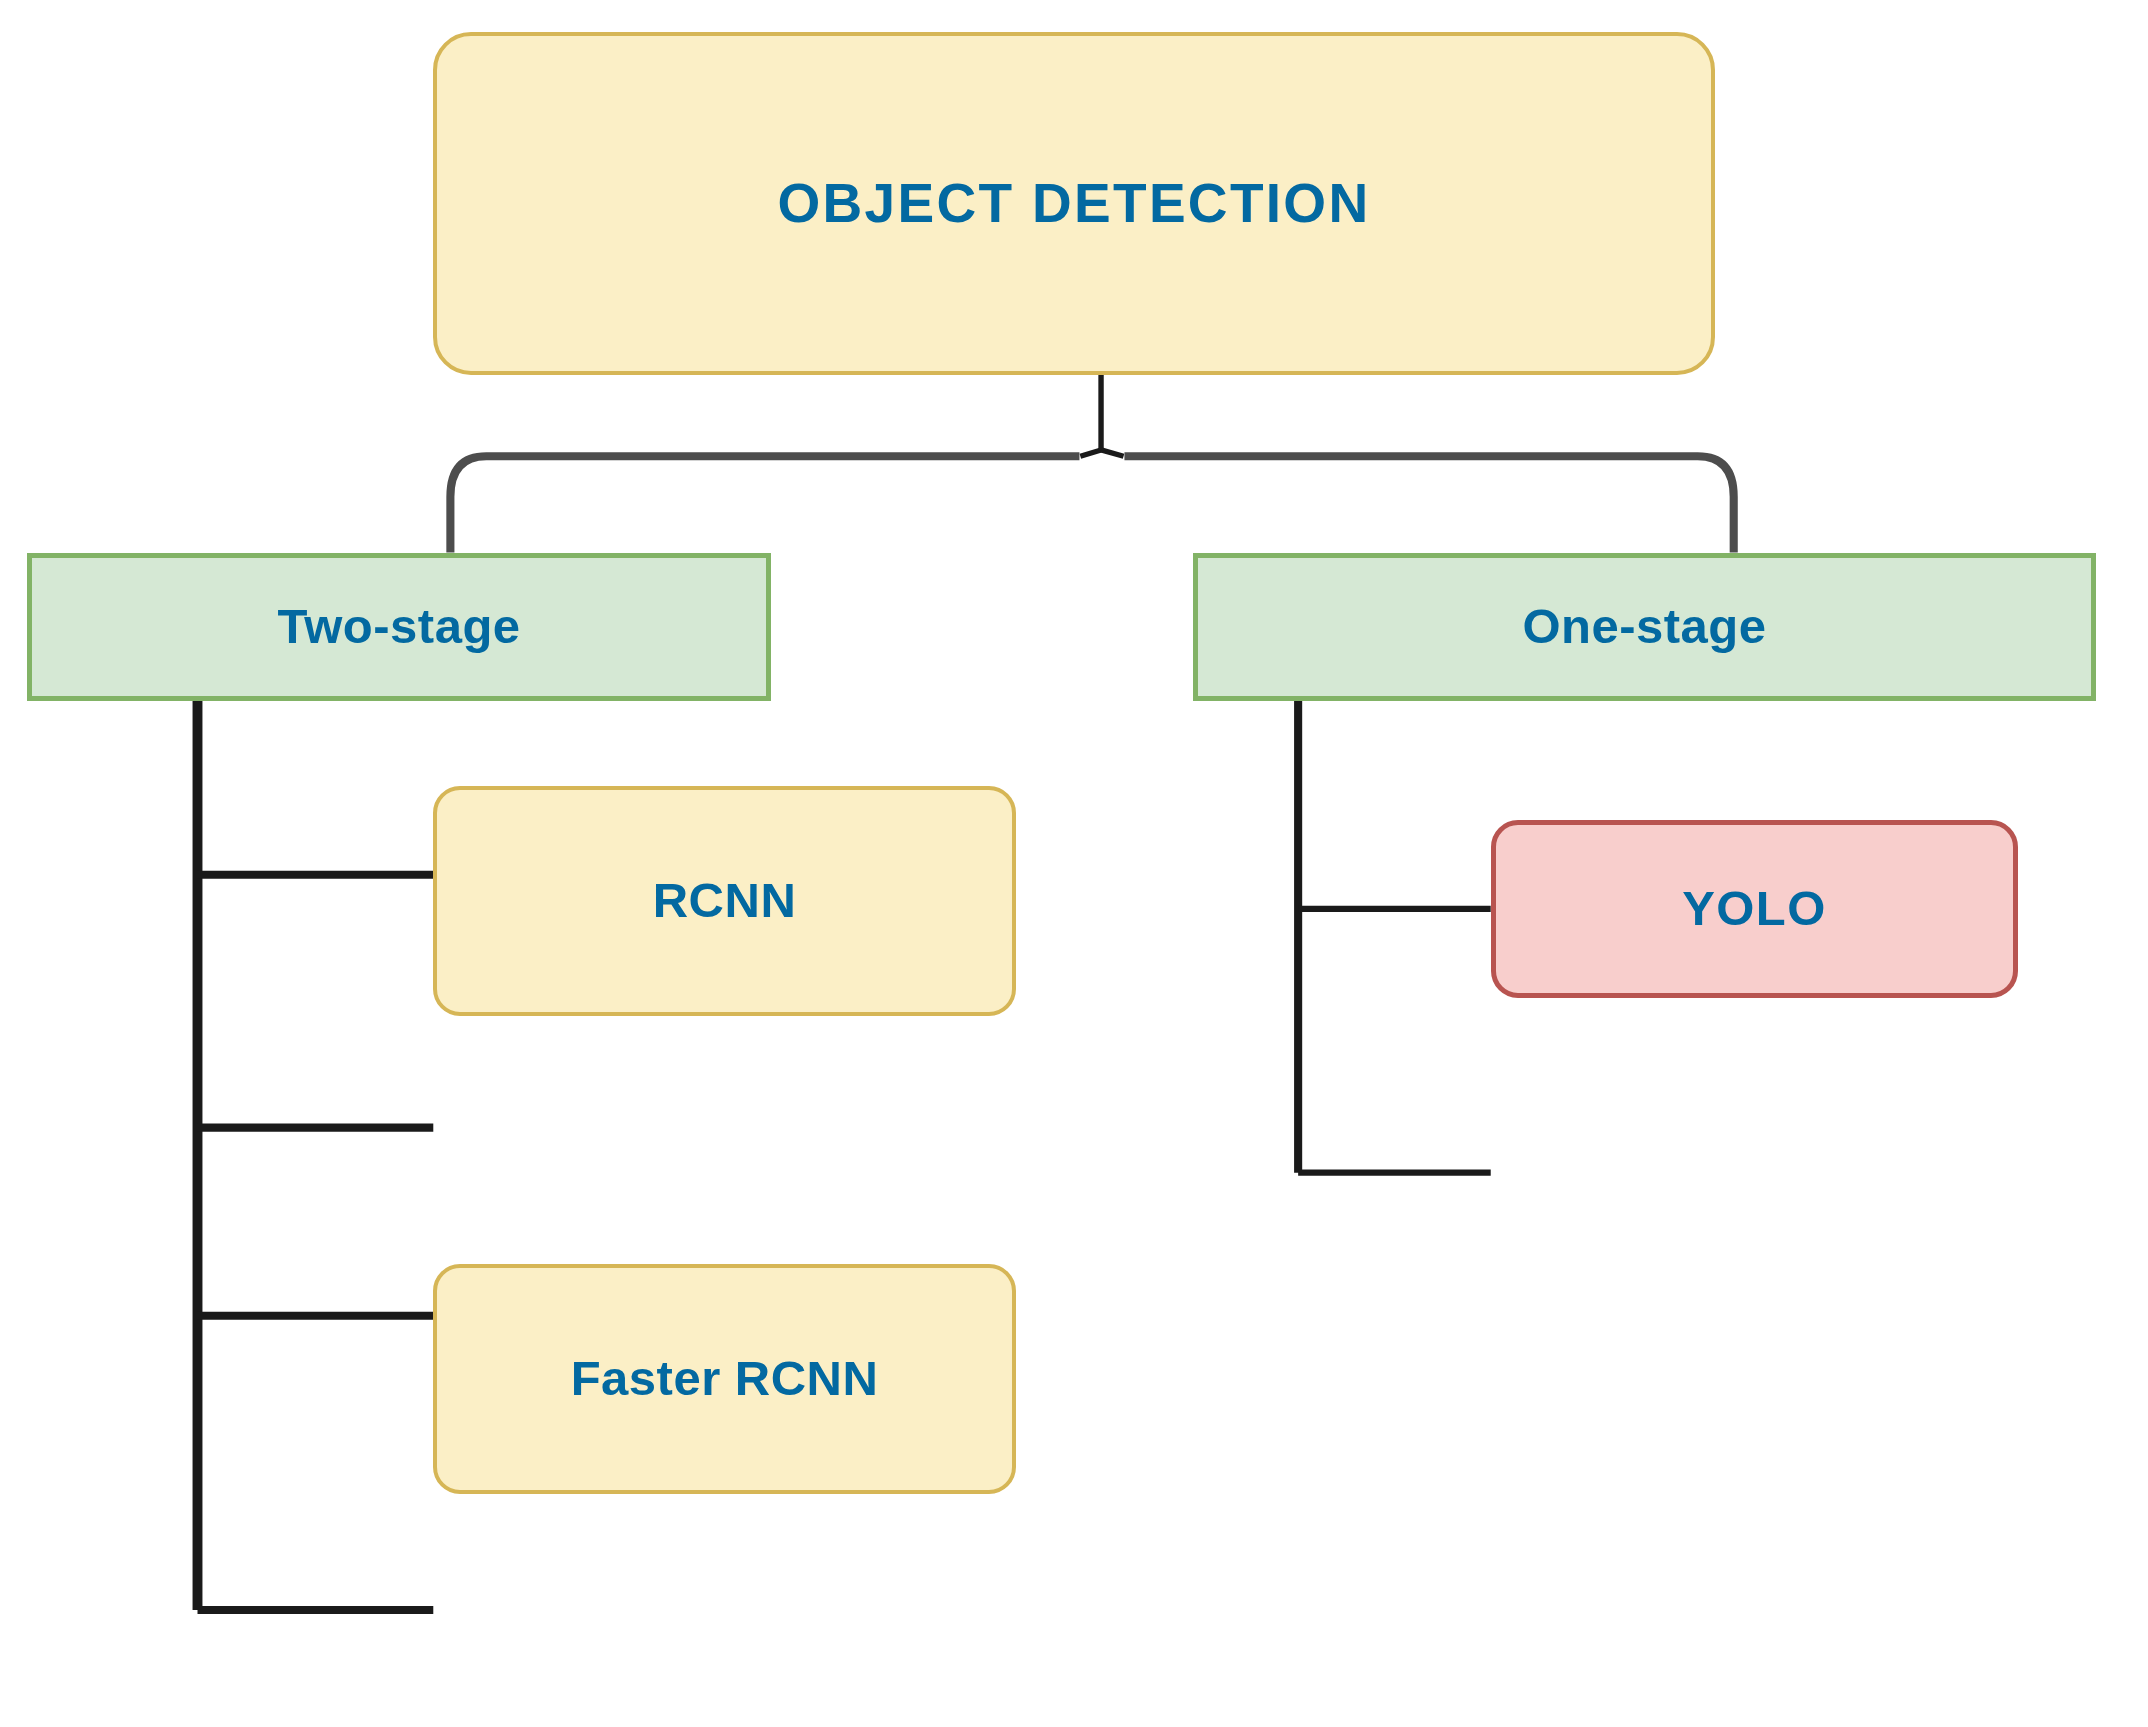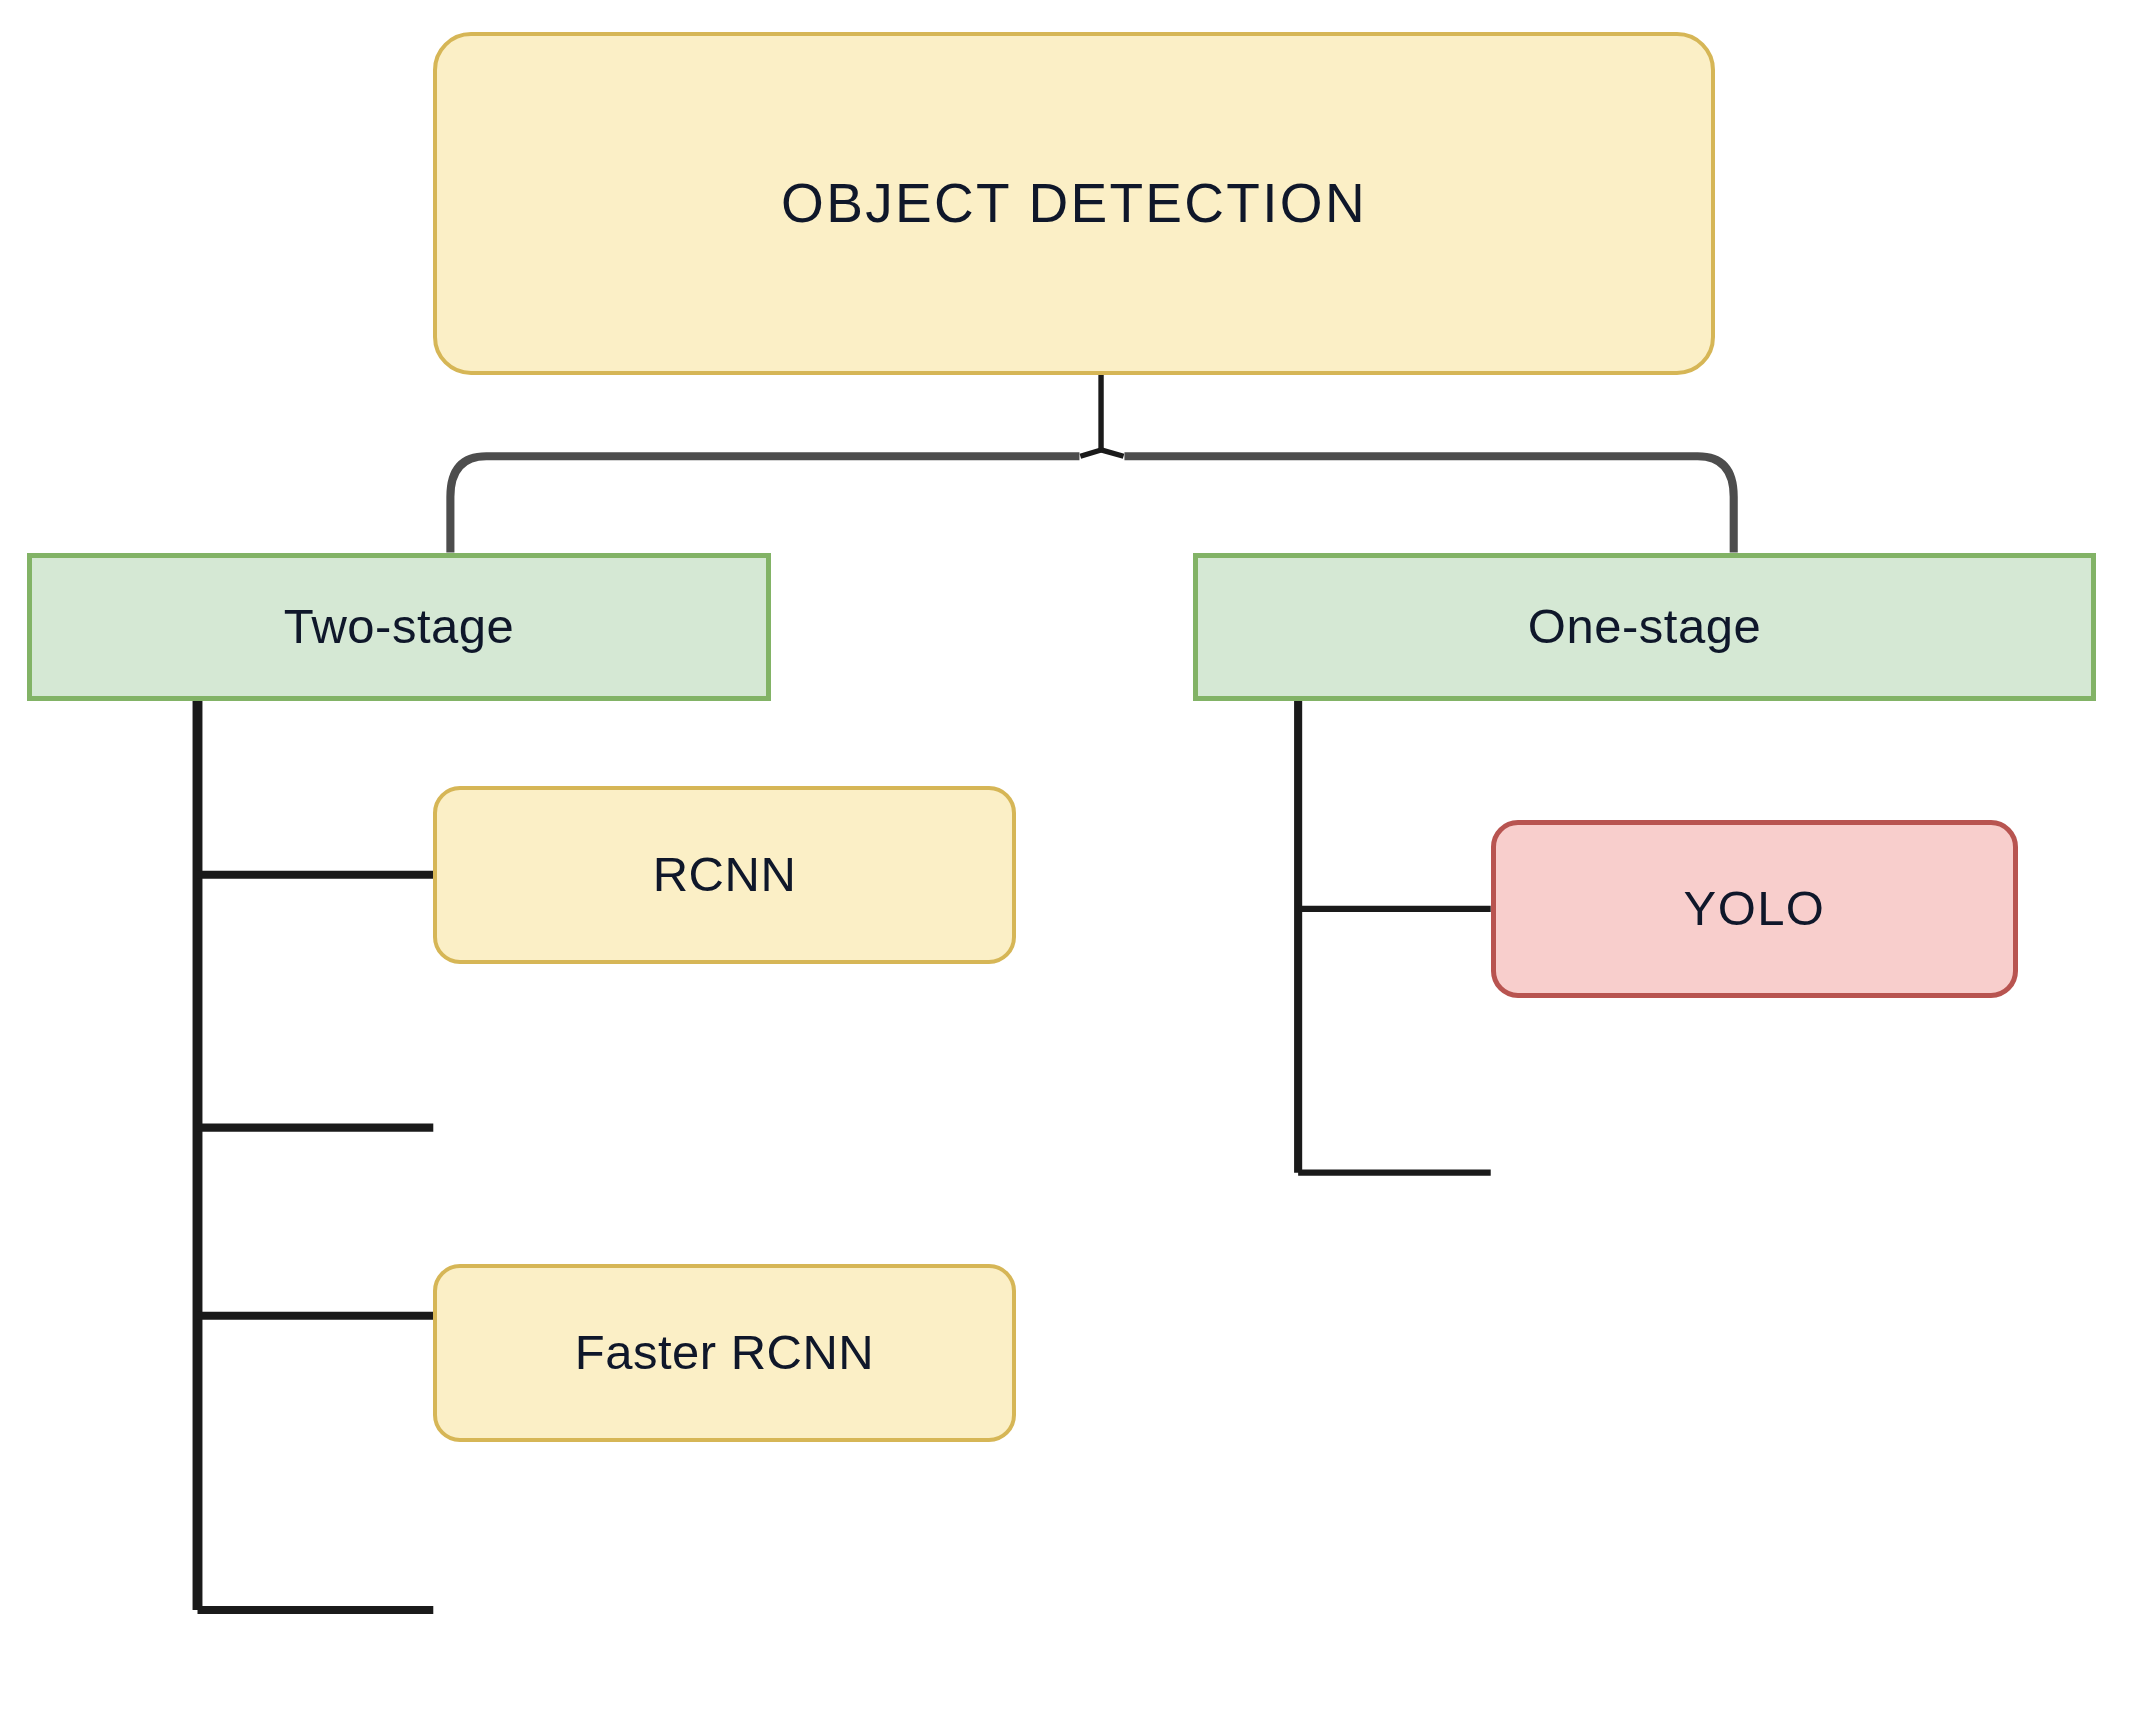--- a/index.html
+++ b/index.html
@@ -26,22 +26,22 @@
     height: 1727px;
     pointer-events: none;
   }
   .node {
     position: absolute;
     box-sizing: border-box;
     display: flex;
     align-items: center;
     justify-content: center;
     text-align: center;
-    color: #0f172a;
-    font-weight: normal;
+    color: #0369a1;
+    font-weight: bold;
     line-height: 1.1;
     user-select: none;
   }
   
   .node-root {
     left: 433px;
     top: 31.5px;
     width: 1282px;
     height: 343px;
     background: #FBEFC6;
@@ -59,21 +59,21 @@
     border-radius: 0;
     font-size: 49px;
     letter-spacing: 0.5px;
   }
   .node-stage-left  { left: 27px;   width: 744px; }
   .node-stage-right { left: 1193px; width: 903px; }
   
   .node-leaf-yellow {
     left: 433px;
     width: 583px;
-    height: 178px;
+    height: 230px;
     background: #FBEFC6;
     border: 4.5px solid #D6B656;
     border-radius: 27px;
     font-size: 49px;
     letter-spacing: 0.5px;
   }
   .leaf-y-0 { top: 786px;  }
   .leaf-y-1 { top: 1040px; }
   .leaf-y-2 { top: 1264px; }
   .leaf-y-3 { top: 1514px; }

